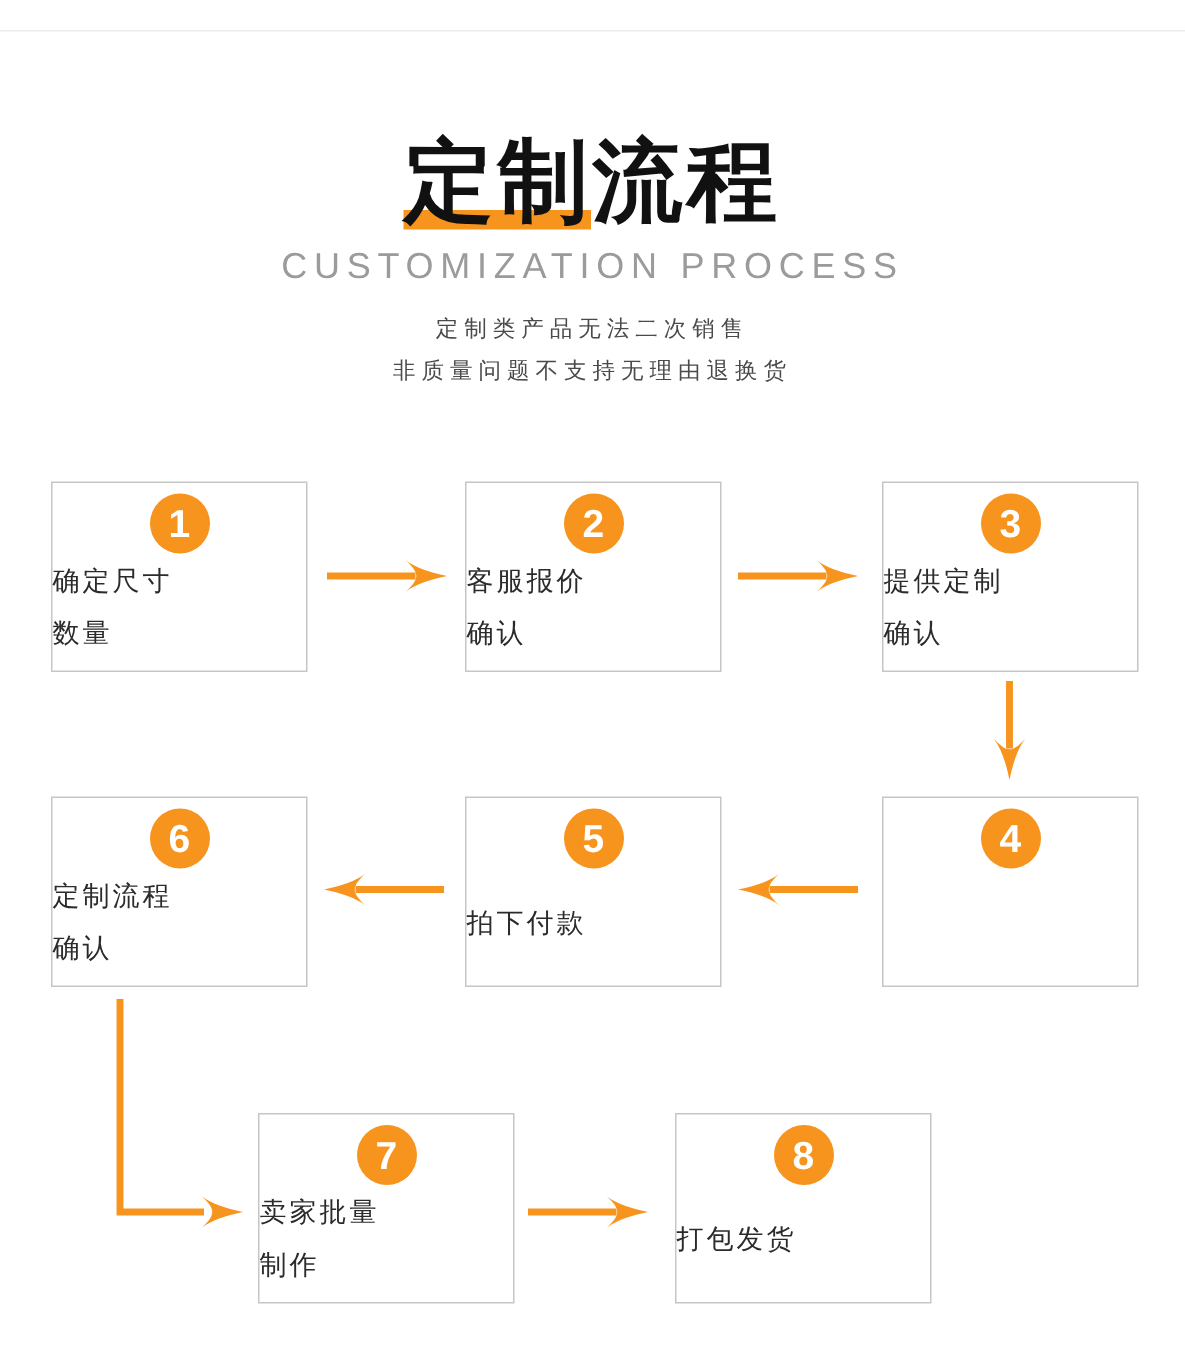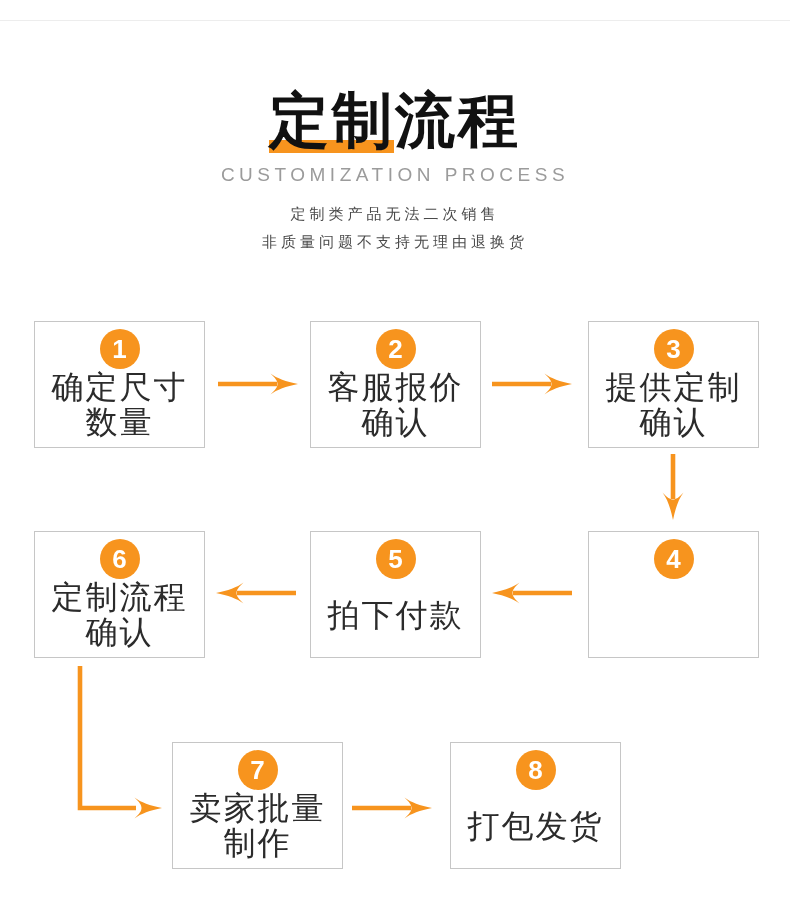--- a/index.html
+++ b/index.html
@@ -39,21 +39,21 @@
   .title-hl{
     position:absolute;
     left:0;bottom:3px;
     width:49.5%;height:13px;
     background:var(--accent);
     z-index:0;
   }
   .title-text{position:relative;z-index:1;}
   .subtitle{
     margin-top:8px;
-    font-size:19px;
+    font-size:24px;
     letter-spacing:4.5px;
     color:var(--subtitle-color);
   }
   .note{
     font-size:15px;
     letter-spacing:4px;
     color:var(--note-color);
     line-height:28px;
   }
   .note-first{margin-top:14px;}
@@ -73,22 +73,22 @@
     font-size:26px;font-weight:700;
     display:flex;align-items:center;justify-content:center;
     flex:0 0 auto;
   }
   .lines{
     flex:1;width:100%;
     display:flex;flex-direction:column;justify-content:center;
     padding-bottom:6px;
   }
   .line{
-    text-align:center;
-    font-size:32px;
+    text-align:left;
+    font-size:18px;
     letter-spacing:2px;
     line-height:35px;
     color:var(--box-text);
   }
   .step1{left:34px;top:305px;}
   .step2{left:310px;top:305px;}
   .step3{left:588px;top:305px;}
   .step4{left:588px;top:515px;}
   .step5{left:310px;top:515px;}
   .step6{left:34px;top:515px;}

